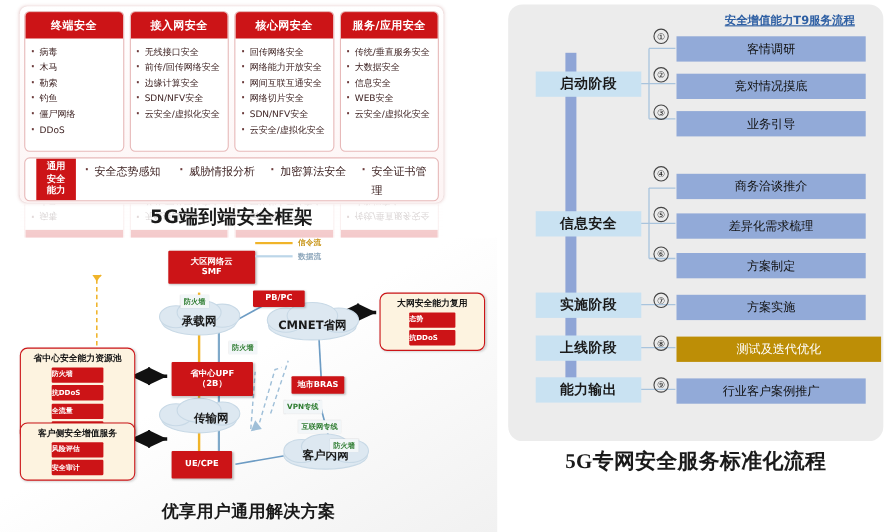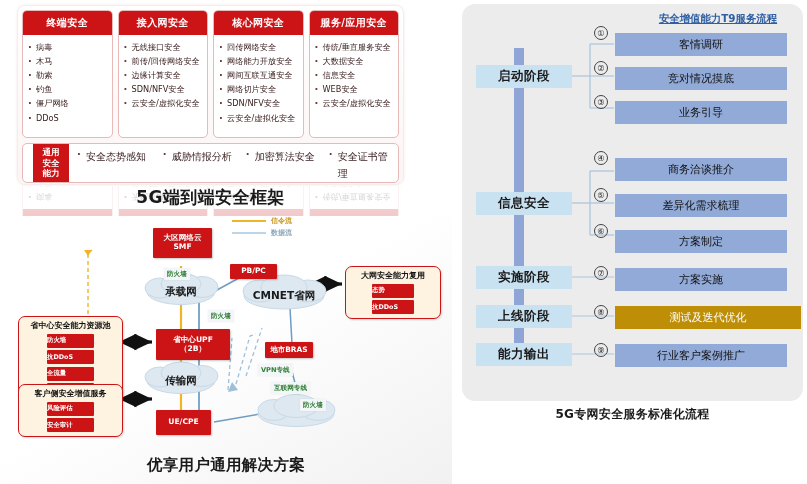--- a/index.html
+++ b/index.html
@@ -122,21 +122,21 @@
   #spine{
     position:absolute; left:52px; top:44px; width:10px; height:303px;
     background:#8fa5d6; z-index:2;
   }
   #spine-arrow{
     position:absolute; left:45px; top:344px; width:0; height:0;
     border-left:11.5px solid transparent; border-right:11.5px solid transparent;
     border-top:17px solid #8fa5d6; z-index:2;
   }
   .stage{
-    position:absolute; left:14px; height:23px; width:96px;
+    position:absolute; left:25px; height:23px; width:96px;
     background:#c9e2f2; color:#1a1a1a; font-weight:bold; font-size:12.5px;
     display:flex; align-items:center; justify-content:center; z-index:4;
     letter-spacing:.5px;
   }
   .step{
     position:absolute; left:153px; width:172px; height:23px;
     background:#92aad8; color:#111; font-size:11px; font-weight:normal;
     display:flex; align-items:center; justify-content:center; z-index:4;
   }
   .step.hl{ background:#bd8e06; color:#fff; width:186px; }
@@ -144,21 +144,21 @@
     position:absolute; left:131px; width:16px; height:16px; z-index:5;
     font-size:10.5px; color:#222; display:flex; align-items:center; justify-content:center;
   }
   .num span{
     width:14px;height:14px;border:1px solid #444;border-radius:50%;
     display:flex;align-items:center;justify-content:center;font-size:8.2px;line-height:1;
   }
   #connectors{ position:absolute; left:0; top:0; z-index:3; }
   #process-caption{
     position:absolute; left:462px; top:406px; width:341px; text-align:center;
-    font-size:12px; font-weight:bold; color:#1a1a1a; letter-spacing:.3px;
+    font-size:19px; font-weight:bold; color:#1a1a1a; letter-spacing:.3px;font-family:Liberation Serif, serif;
   }
 </style>
 </head>
 <body>
 
 <div id="framework-panel">
   <div class="fw-cols">
 
     <div class="fw-col">
       <div class="fw-head">终端安全</div>
@@ -352,46 +352,49 @@
     <div class="leg-row">
       <div class="leg-line" style="background:#f0b429"></div>
       <div class="leg-txt" style="color:#c9961b">信令流</div>
     </div>
     <div class="leg-row">
       <div class="leg-line" style="background:#bcd6e9"></div>
       <div class="leg-txt" style="color:#8fa8bc">数据流</div>
     </div>
   </div>
 
-  <div class="nd" style="left:153px; top:12px; width:59px; height:30px;">
+  <div class="nd" style="left:153px; top:12px; width:79px; height:30px;">
     <span>大区网络云</span>
     <span>SMF</span>
   </div>
   <div class="nd" style="left:156px; top:113px; width:74px; height:31px;">
     <span>省中心UPF</span>
     <span>（2B）</span>
   </div>
   <div class="nd" style="left:156px; top:194px; width:55px; height:25px;">
     <span>UE/CPE</span>
   </div>
   <div class="nd" style="left:230px; top:48px; width:47px; height:15px; font-size:7.4px;">
     <span>PB/PC</span>
   </div>
   <div class="nd" style="left:265px; top:126px; width:48px; height:16px; font-size:7.4px;">
     <span>地市BRAS</span>
   </div>
 
   <div class="cloud" style="left:147px; top:66px; width:68px; height:20px;">
     <span>承载网</span>
   </div>
-  <div class="cloud" style="left:147px; top:155px; width:68px; height:20px;">
+  <div class="cloud" style="left:158px; top:155px; width:68px; height:20px;">
     <span>传输网</span>
   </div>
   <div class="cloud" style="left:241px; top:70px; width:86px; height:20px;">
     <span>CMNET省网</span>
+  </div>
+  <div class="cloud" style="left:255px; top:188px; width:82px; height:20px;">
+    <span>客户内网</span>
   </div>
 
   <div class="tag" style="left:164px; top:52px;">防火墙</div>
   <div class="tag" style="left:208px; top:94px;">防火墙</div>
   <div class="tag" style="left:258px; top:148px;">VPN专线</div>
   <div class="tag" style="left:271px; top:166px;">互联网专线</div>
   <div class="tag" style="left:300px; top:183px;">防火墙</div>
 
   <div class="pool" style="left:18px; top:100px; width:105px;">
     <div class="pool-title">省中心安全能力资源池</div>

